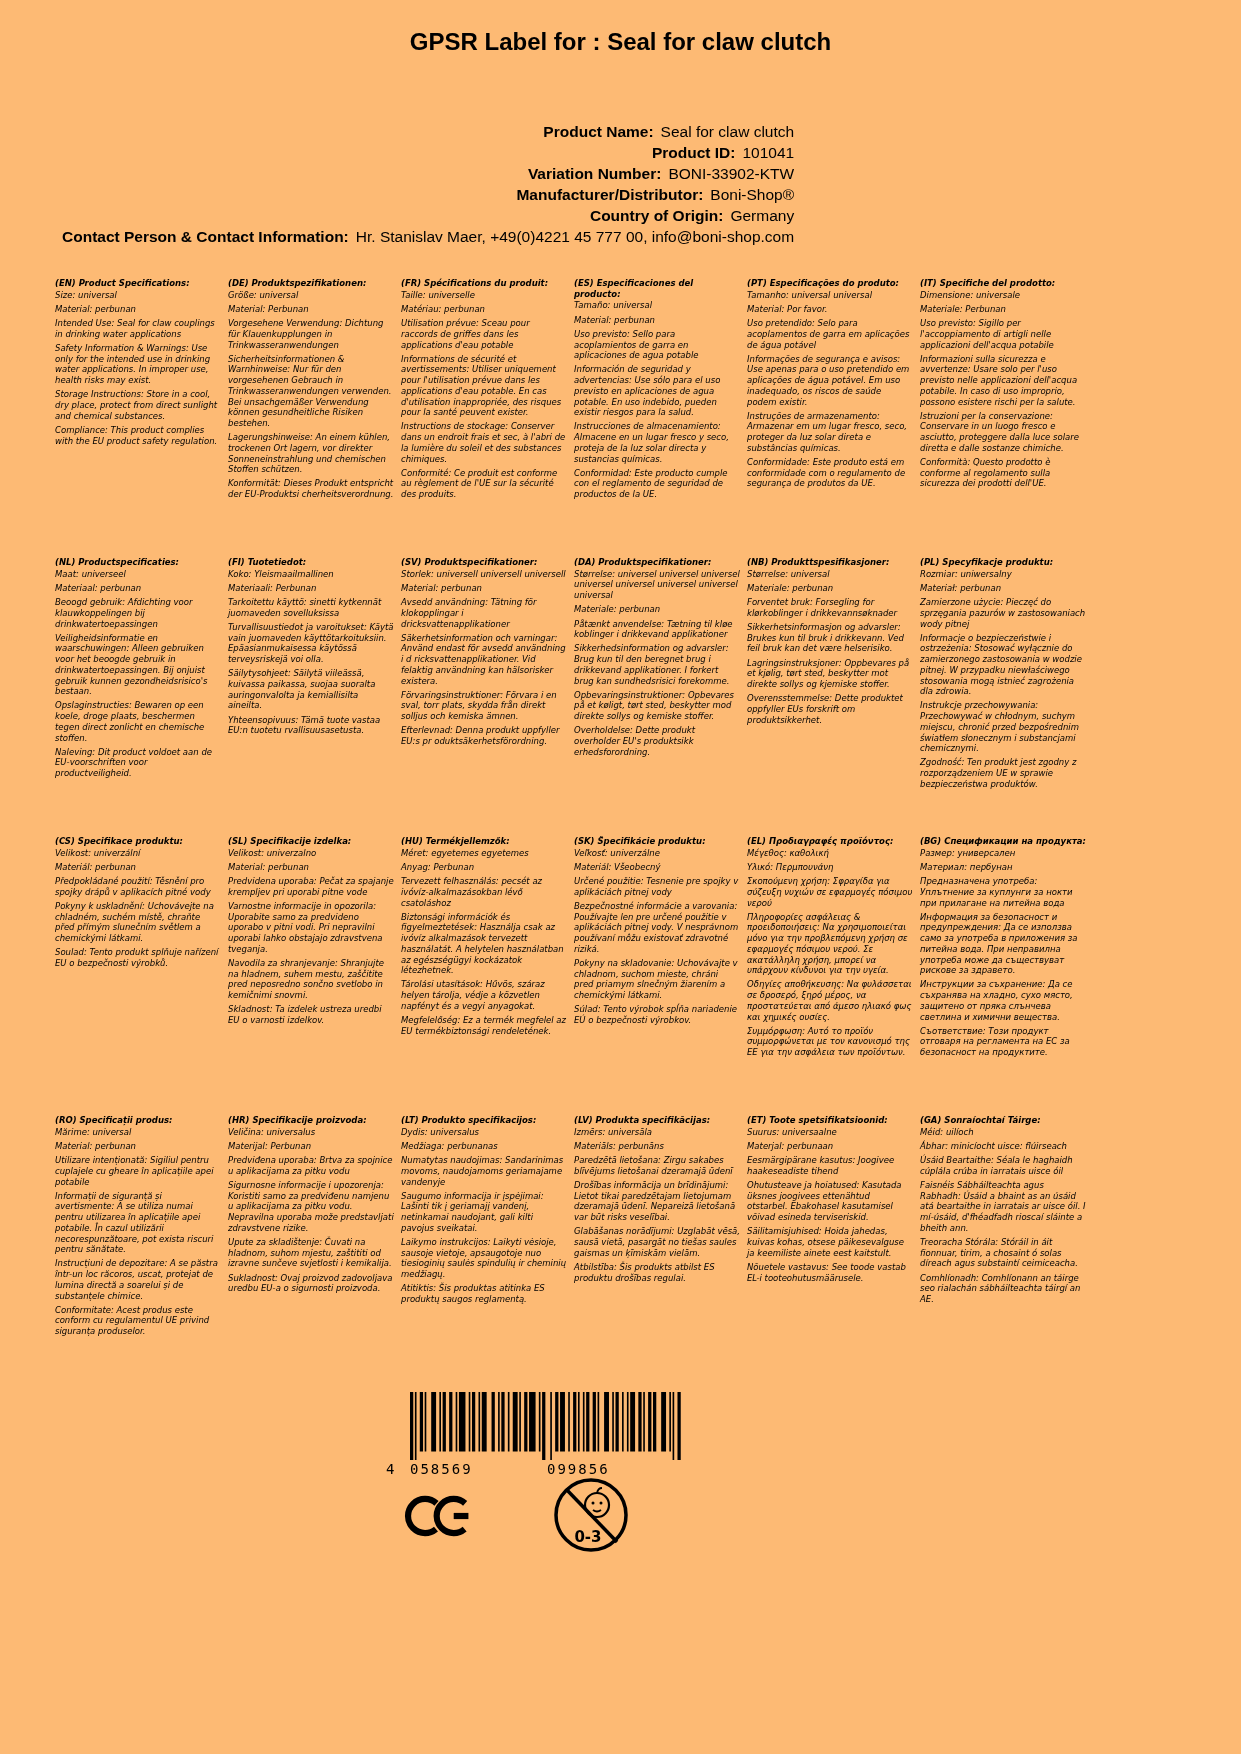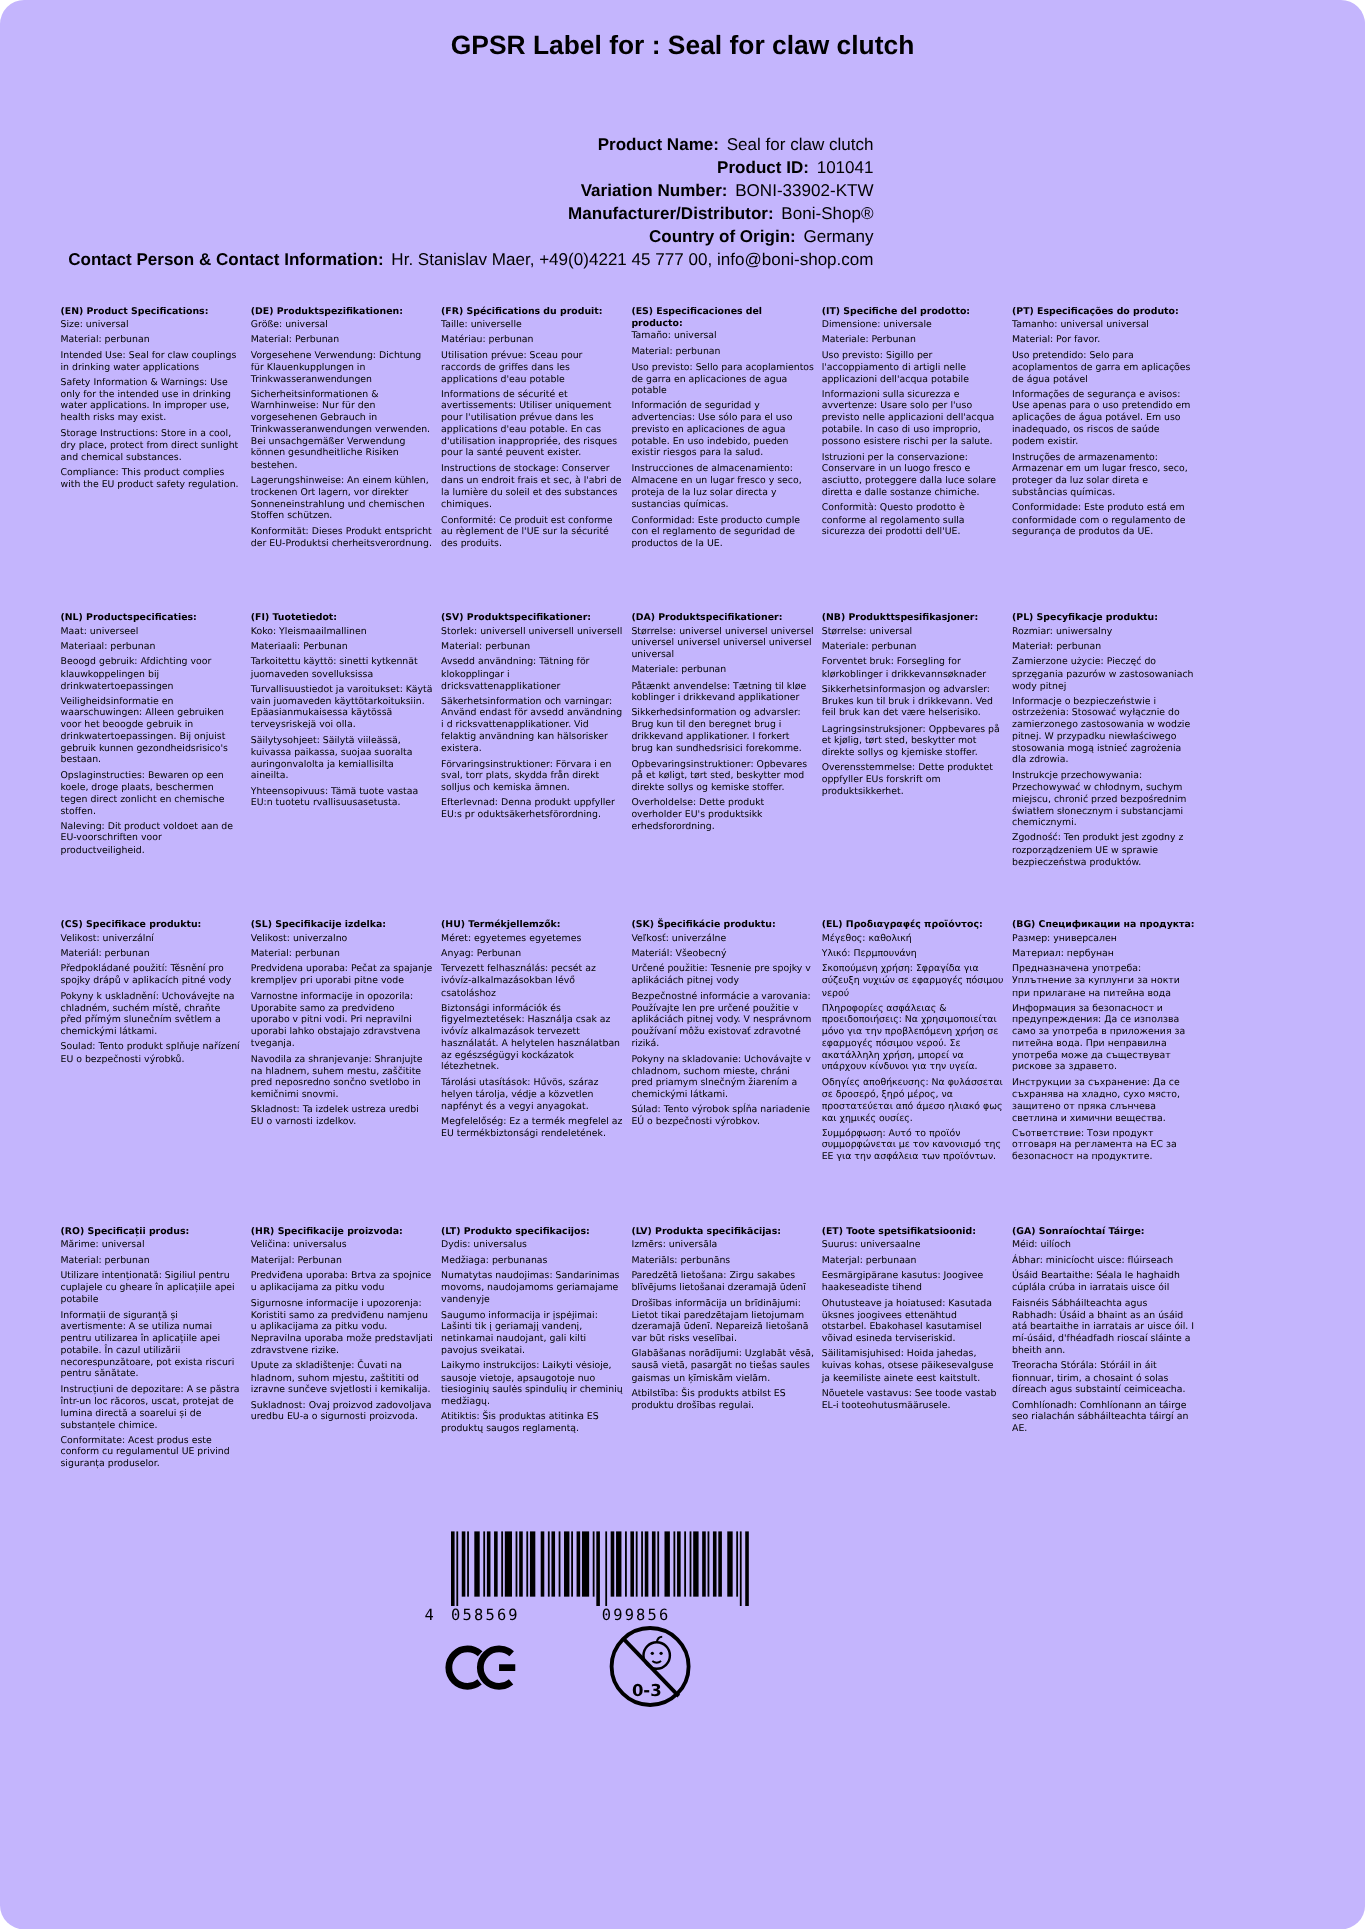--- a/index.html
+++ b/index.html
@@ -1,26 +1,26 @@
 <!DOCTYPE html>
 <html><head>
 <meta charset="utf-8">
 <style>
   html,body{margin:0;padding:0;background:#fff;}
-  .page{position:relative;width:1241px;height:1754px;background:#c4b5fd;color:#000;
-        font-family:"DejaVu Sans",sans-serif;overflow:hidden;border-radius:22px;}
+  .page{position:relative;width:1241px;height:1754px;background:#fdba74;color:#000;
+        font-family:"DejaVu Sans",sans-serif;overflow:hidden;}
   .title{position:absolute;top:28px;left:0;width:100%;text-align:center;margin:0;
          font-family:"Liberation Sans",sans-serif;font-weight:bold;font-size:24px;}
   .product-info{position:absolute;left:62px;top:121px;
                 font-family:"Liberation Sans",sans-serif;font-size:15.5px;line-height:21px;text-align:right;}
   .pi-row{white-space:nowrap;}
   .pi-label{font-weight:bold;margin-right:7px;}
   .lang-grid{position:absolute;left:55px;top:278px;display:grid;
              grid-template-columns:repeat(6,166px);column-gap:7px;grid-auto-rows:279px;
-             align-items:start;}
+             align-items:start;font-style:italic;}
   .lang-block{font-size:8.5px;line-height:1.26;}
   .lang-title{font-weight:bold;margin:0 0 1px 0;}
   .lang-p{margin:0 0 3.5px 0;}
   .footer{position:absolute;left:0;top:1380px;width:100%;height:374px;}
   .barcode{position:absolute;left:386px;top:12px;width:298px;}
   .bc-bars{display:block;margin-left:24px;width:274px;height:68px;}
   .bc-bars rect{fill:#000;}
   .bc-digits{display:flex;margin-top:1px;font-family:"DejaVu Sans Mono",monospace;
              font-size:14px;letter-spacing:2px;}
   .bc-lead{width:24px;}
@@ -87,36 +87,36 @@
       <div class="lang-block">
         <div class="lang-title">(ES) Especificaciones del producto:</div>
         <p class="lang-p">Tamaño: universal</p>
         <p class="lang-p">Material: perbunan</p>
         <p class="lang-p">Uso previsto: Sello para acoplamientos de garra en aplicaciones de agua potable</p>
         <p class="lang-p">Información de seguridad y advertencias: Use sólo para el uso previsto en aplicaciones de agua potable. En uso indebido, pueden existir riesgos para la salud.</p>
         <p class="lang-p">Instrucciones de almacenamiento: Almacene en un lugar fresco y seco, proteja de la luz solar directa y sustancias químicas.</p>
         <p class="lang-p">Conformidad: Este producto cumple con el reglamento de seguridad de productos de la UE.</p>
       </div>
       <div class="lang-block">
+        <div class="lang-title">(PT) Especificações do produto:</div>
+        <p class="lang-p">Tamanho: universal universal</p>
+        <p class="lang-p">Material: Por favor.</p>
+        <p class="lang-p">Uso pretendido: Selo para acoplamentos de garra em aplicações de água potável</p>
+        <p class="lang-p">Informações de segurança e avisos: Use apenas para o uso pretendido em aplicações de água potável. Em uso inadequado, os riscos de saúde podem existir.</p>
+        <p class="lang-p">Instruções de armazenamento: Armazenar em um lugar fresco, seco, proteger da luz solar direta e substâncias químicas.</p>
+        <p class="lang-p">Conformidade: Este produto está em conformidade com o regulamento de segurança de produtos da UE.</p>
+      </div>
+      <div class="lang-block">
         <div class="lang-title">(IT) Specifiche del prodotto:</div>
         <p class="lang-p">Dimensione: universale</p>
         <p class="lang-p">Materiale: Perbunan</p>
         <p class="lang-p">Uso previsto: Sigillo per l'accoppiamento di artigli nelle applicazioni dell'acqua potabile</p>
         <p class="lang-p">Informazioni sulla sicurezza e avvertenze: Usare solo per l'uso previsto nelle applicazioni dell'acqua potabile. In caso di uso improprio, possono esistere rischi per la salute.</p>
         <p class="lang-p">Istruzioni per la conservazione: Conservare in un luogo fresco e asciutto, proteggere dalla luce solare diretta e dalle sostanze chimiche.</p>
         <p class="lang-p">Conformità: Questo prodotto è conforme al regolamento sulla sicurezza dei prodotti dell'UE.</p>
-      </div>
-      <div class="lang-block">
-        <div class="lang-title">(PT) Especificações do produto:</div>
-        <p class="lang-p">Tamanho: universal universal</p>
-        <p class="lang-p">Material: Por favor.</p>
-        <p class="lang-p">Uso pretendido: Selo para acoplamentos de garra em aplicações de água potável</p>
-        <p class="lang-p">Informações de segurança e avisos: Use apenas para o uso pretendido em aplicações de água potável. Em uso inadequado, os riscos de saúde podem existir.</p>
-        <p class="lang-p">Instruções de armazenamento: Armazenar em um lugar fresco, seco, proteger da luz solar direta e substâncias químicas.</p>
-        <p class="lang-p">Conformidade: Este produto está em conformidade com o regulamento de segurança de produtos da UE.</p>
       </div>
       <div class="lang-block">
         <div class="lang-title">(NL) Productspecificaties:</div>
         <p class="lang-p">Maat: universeel</p>
         <p class="lang-p">Materiaal: perbunan</p>
         <p class="lang-p">Beoogd gebruik: Afdichting voor klauwkoppelingen bij drinkwatertoepassingen</p>
         <p class="lang-p">Veiligheidsinformatie en waarschuwingen: Alleen gebruiken voor het beoogde gebruik in drinkwatertoepassingen. Bij onjuist gebruik kunnen gezondheidsrisico's bestaan.</p>
         <p class="lang-p">Opslaginstructies: Bewaren op een koele, droge plaats, beschermen tegen direct zonlicht en chemische stoffen.</p>
         <p class="lang-p">Naleving: Dit product voldoet aan de EU-voorschriften voor productveiligheid.</p>
       </div>

